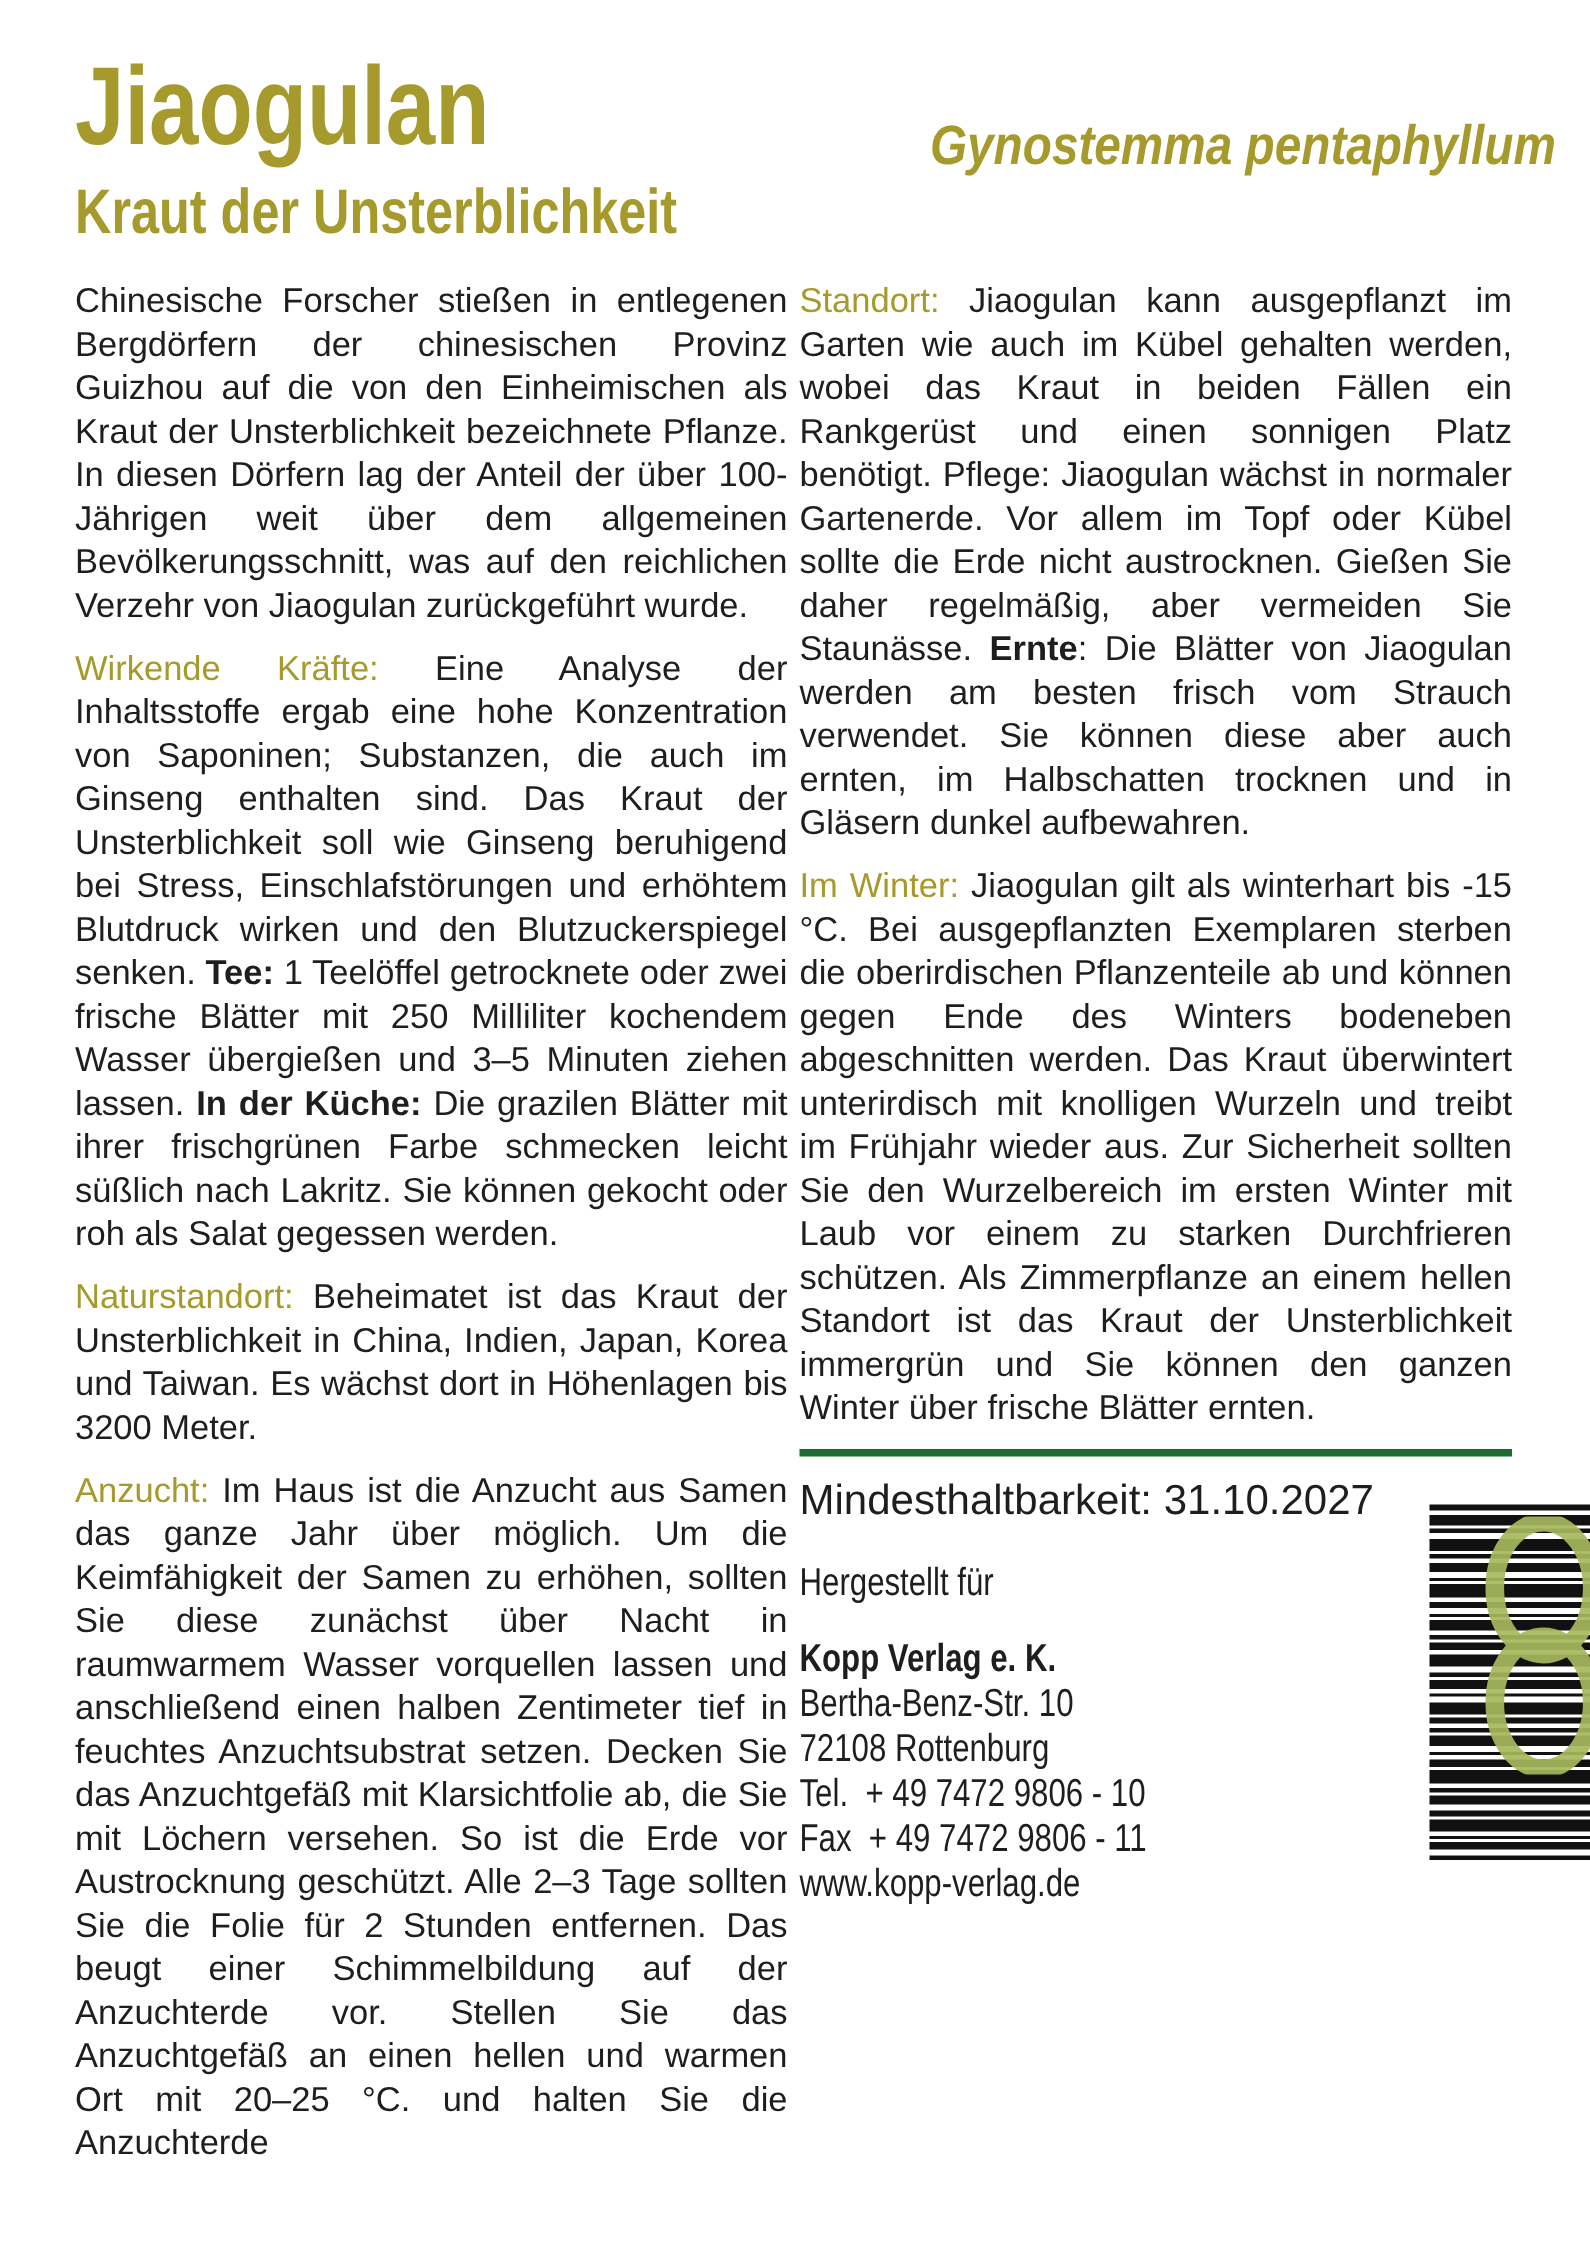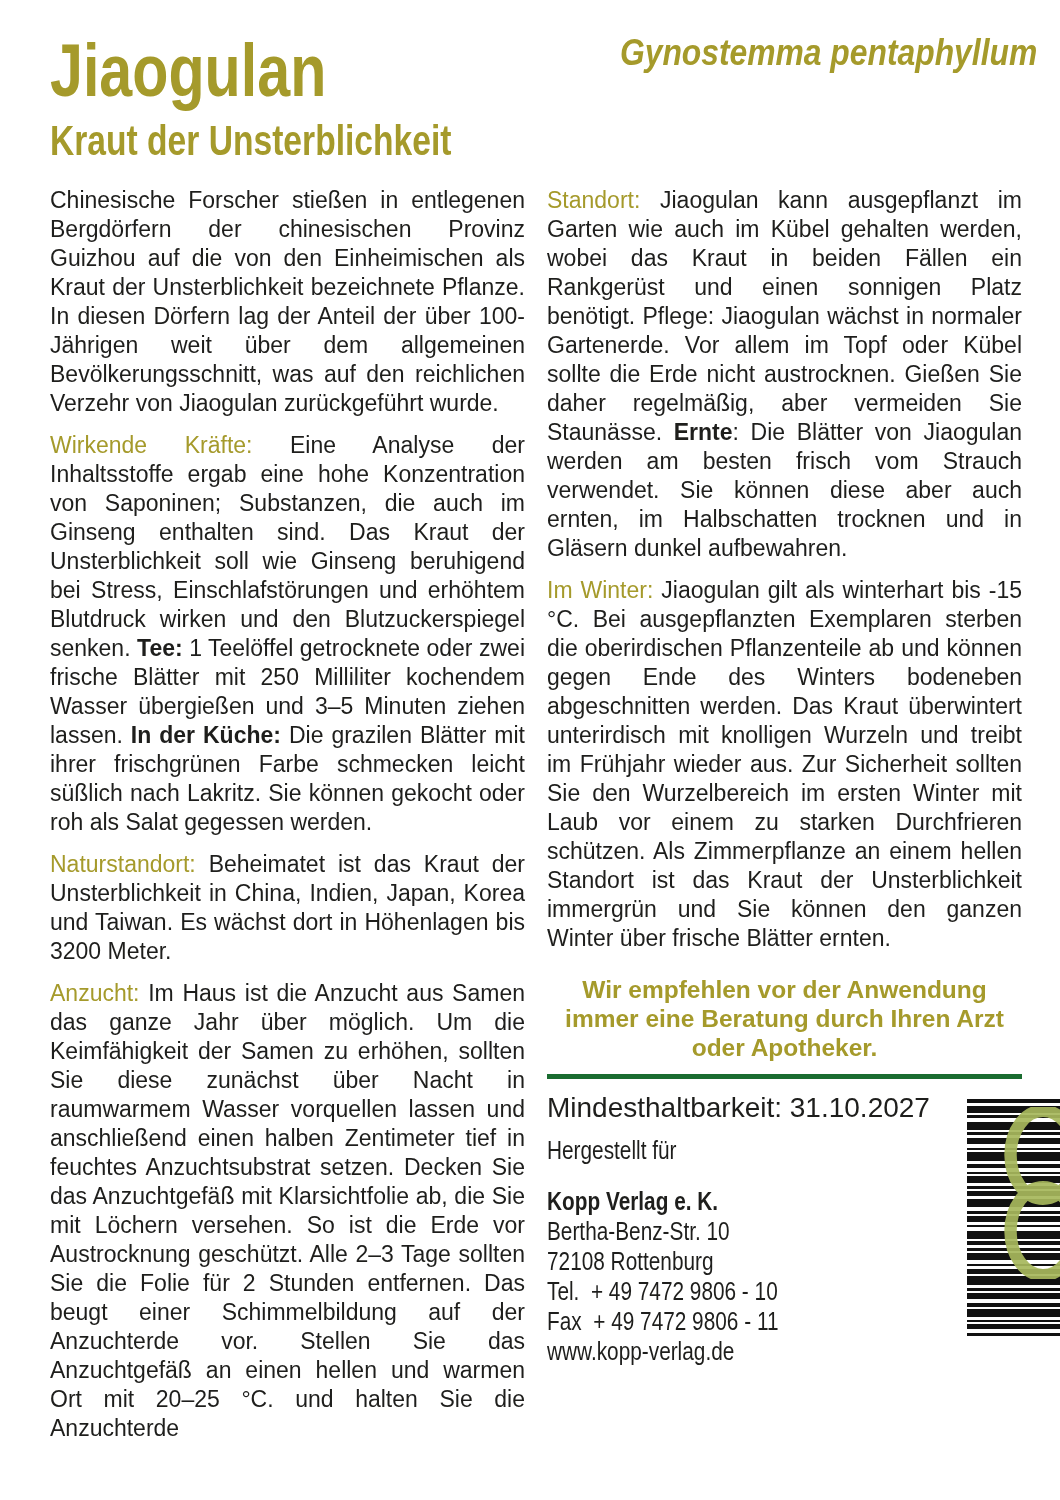--- a/index.html
+++ b/index.html
@@ -10,48 +10,48 @@
     --bar:#111111;
   }
   html,body{margin:0;padding:0;background:#ffffff;}
   .page{
     position:relative;width:1060px;height:1500px;box-sizing:border-box;
     background:#ffffff;color:var(--ink);
     font-family:"Liberation Sans","DejaVu Sans",sans-serif;
     padding:34px 38px 0 50px;overflow:hidden;
   }
   
-  .header{display:flex;justify-content:space-between;align-items:flex-start;margin-bottom:24px;}
+  .header{display:flex;justify-content:space-between;align-items:center;margin-bottom:24px;}
   .title{
     margin:0 0 12px 0;font-size:74px;line-height:1;font-weight:bold;color:var(--olive);
     transform:scaleX(.8);transform-origin:left bottom;white-space:nowrap;
   }
   .subtitle{
     margin:0;font-size:42px;line-height:1;font-weight:bold;color:var(--olive);
     transform:scaleX(.8);transform-origin:left bottom;white-space:nowrap;
   }
   .botanical{
     font-size:37px;line-height:1;font-weight:bold;font-style:italic;color:var(--olive);
     transform:scaleX(.86);transform-origin:right bottom;white-space:nowrap;padding-bottom:3px;
   }
   
-  .columns{display:flex;gap:22px;}
+  .columns{display:flex;gap:8px;}
   .col{width:475px;font-size:23px;line-height:29px;text-align:justify;hyphens:auto;-webkit-hyphens:auto;}
   .body-p{margin:0 0 13px 0;}
   .seg-h{color:var(--olive);font-weight:normal;}
   .seg-b{font-weight:bold;}
   
   .advisory{
     color:var(--olive);font-weight:bold;text-align:center;
     font-size:24.5px;line-height:29px;margin:22px 4px 12px 4px;hyphens:none;
   }
   .rule{border:0;height:5px;background:var(--rule);margin:0 0 13px 0;}
   .meta-line{font-size:28px;line-height:31px;text-align:left;}
   
-  .producer-row{display:flex;margin-top:12px;}
+  .producer-row{display:flex;margin-top:24px;}
   .producer{
     font-size:26px;line-height:30px;text-align:left;hyphens:none;
     transform:scaleX(.8);transform-origin:left top;width:420px;flex:none;white-space:nowrap;
   }
   .producer .intro{margin-bottom:21px;}
   .producer .name{font-weight:bold;}
   .barcode{position:relative;width:182px;height:240px;margin-left:auto;margin-top:-36px;flex:none;}
   .bars{position:absolute;left:0;top:0;width:160px;}
   .bar{width:146px;background:var(--bar);}
   .bar.long{width:158px;}
@@ -77,21 +77,20 @@
         <p class="body-p"><span class="seg-h">Naturstandort:</span><span class="seg-n"> Beheimatet ist das Kraut der Unsterblichkeit in China, Indien, Japan, Korea und Taiwan. Es wächst dort in Höhenlagen bis 3200 Meter.</span></p>
         <p class="body-p"><span class="seg-h">Anzucht:</span><span class="seg-n"> Im Haus ist die Anzucht aus Samen das ganze Jahr über möglich. Um die Keimfähigkeit der Samen zu erhöhen, sollten Sie diese zunächst über Nacht in raumwarmem Wasser vorquellen lassen und anschließend einen halben Zentimeter tief in feuchtes Anzuchtsubstrat setzen. Decken Sie das Anzuchtgefäß mit Klarsichtfolie ab, die Sie mit Löchern versehen. So ist die Erde vor Austrocknung geschützt. Alle 2–3 Tage sollten Sie die Folie für 2 Stunden entfernen. Das beugt einer Schimmelbildung auf der Anzuchterde vor. Stellen Sie das Anzuchtgefäß an einen hellen und warmen Ort mit 20–25 °C. und halten Sie die Anzuchterde</span></p>
       </div>
 
     <div class="col">
       <div>
           <p class="body-p"><span class="seg-h">Standort:</span><span class="seg-n"> Jiaogulan kann ausgepflanzt im Garten wie auch im Kübel gehalten werden, wobei das Kraut in beiden Fällen ein Rankgerüst und einen sonnigen Platz benötigt. Pflege: Jiaogulan wächst in normaler Gartenerde. Vor allem im Topf oder Kübel sollte die Erde nicht austrocknen. Gießen Sie daher regelmäßig, aber vermeiden Sie Staunässe. </span><span class="seg-b">Ernte</span><span class="seg-n">: Die Blätter von Jiaogulan werden am besten frisch vom Strauch verwendet. Sie können diese aber auch ernten, im Halbschatten trocknen und in Gläsern dunkel aufbewahren.</span></p>
           <p class="body-p"><span class="seg-h">Im Winter:</span><span class="seg-n"> Jiaogulan gilt als winterhart bis -15 °C. Bei ausgepflanzten Exemplaren sterben die oberirdischen Pflanzenteile ab und können gegen Ende des Winters bodeneben abgeschnitten werden. Das Kraut überwintert unterirdisch mit knolligen Wurzeln und treibt im Frühjahr wieder aus. Zur Sicherheit sollten Sie den Wurzelbereich im ersten Winter mit Laub vor einem zu starken Durchfrieren schützen. Als Zimmerpflanze an einem hellen Standort ist das Kraut der Unsterblichkeit immergrün und Sie können den ganzen Winter über frische Blätter ernten.</span></p>
         </div>
 
-      <div class="advisory">Wir empfehlen vor der Anwendung immer eine Beratung durch Ihren Arzt oder Apotheker.</div>
 
       <hr class="rule">
 
       <div class="meta-line">Mindesthaltbarkeit: 31.10.2027</div>
 
       <div class="producer-row">
         <div class="producer">
           <div class="intro">Hergestellt für</div>
           <div class="name">Kopp Verlag e. K.</div>
           <div>Bertha-Benz-Str. 10</div>

